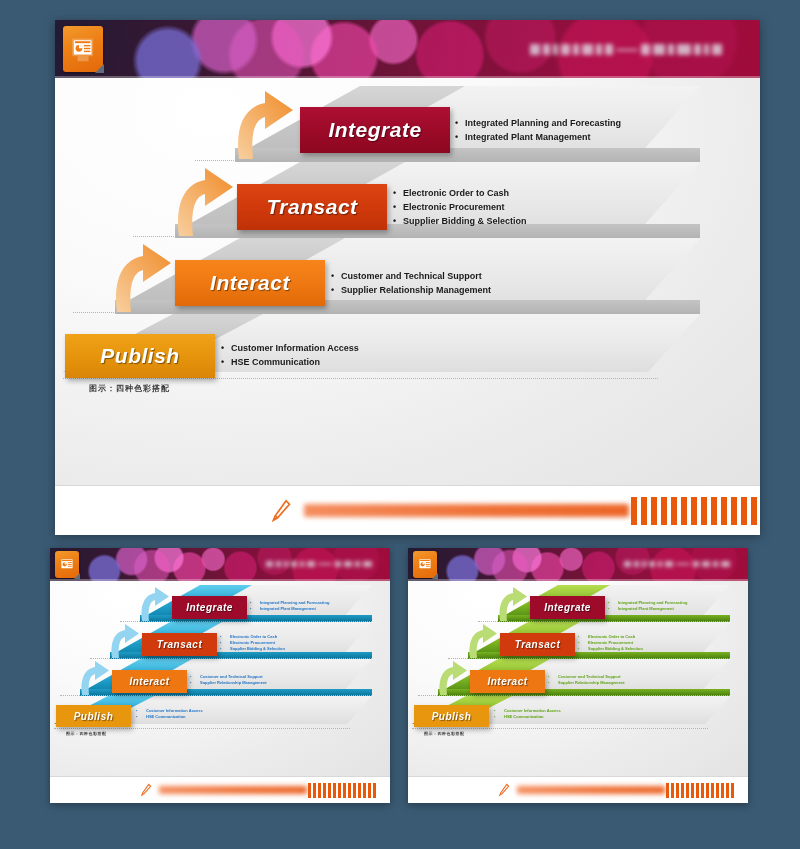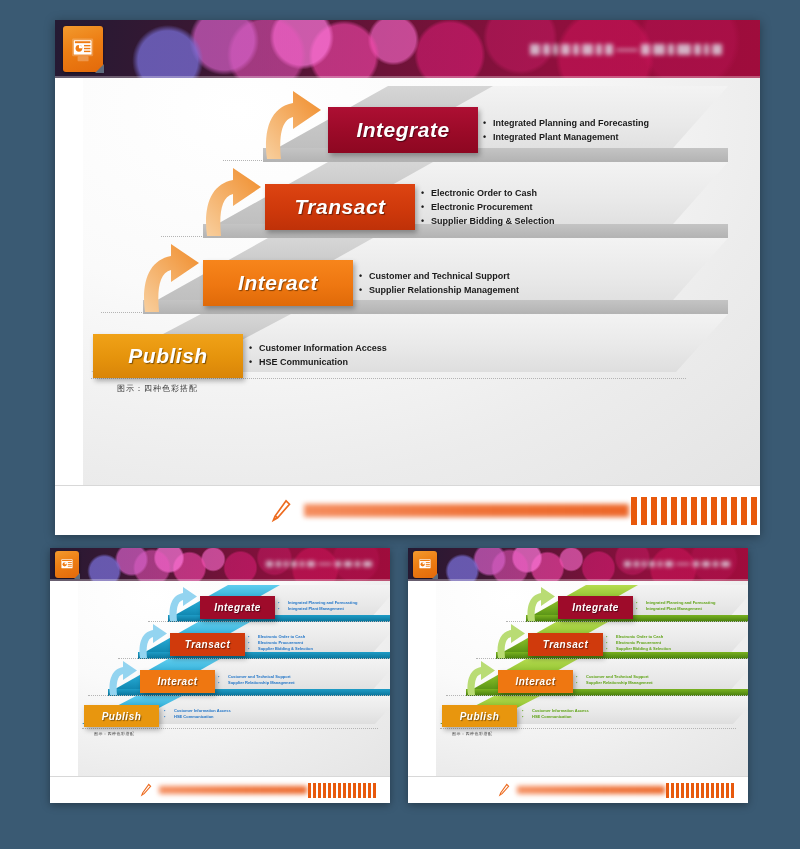--- a/index.html
+++ b/index.html
@@ -79,21 +79,20 @@
     border-radius: 1px;
   }
 
   
   .slide-body {
     position: relative;
     width: 100%;
     background:
       radial-gradient(ellipse at 22% 8%, #ffffff 0%, #fafafa 35%, #ececec 70%, #e3e3e3 100%);
     overflow: hidden;
-    margin-left: 28px;
   }
 
   
   .slide-footer {
     position: relative;
     width: 100%;
     background: #ffffff;
     border-top: 1px solid #d8d8d8;
     display: flex;
     align-items: center;
@@ -154,21 +153,21 @@
   }
   .bullets div::before {
     content: "\2022";
     position: absolute;
     left: 0; top: 0;
   }
 
   .cn-note {
     position: absolute;
     color: #3c3c3c;
-    font-weight: normal;
+    font-weight: bold;
     filter: blur(.5px);
   }
 
   
   .arrow { position: absolute; }
   .arrow svg { display: block; width: 100%; height: 100%; }
 
   
   #slide-main { left: 55px; top: 20px; width: 705px; height: 515px; box-shadow: 0 2px 10px rgba(0,0,0,.35); }
   #slide-main .slide-header { height: 58px; }

